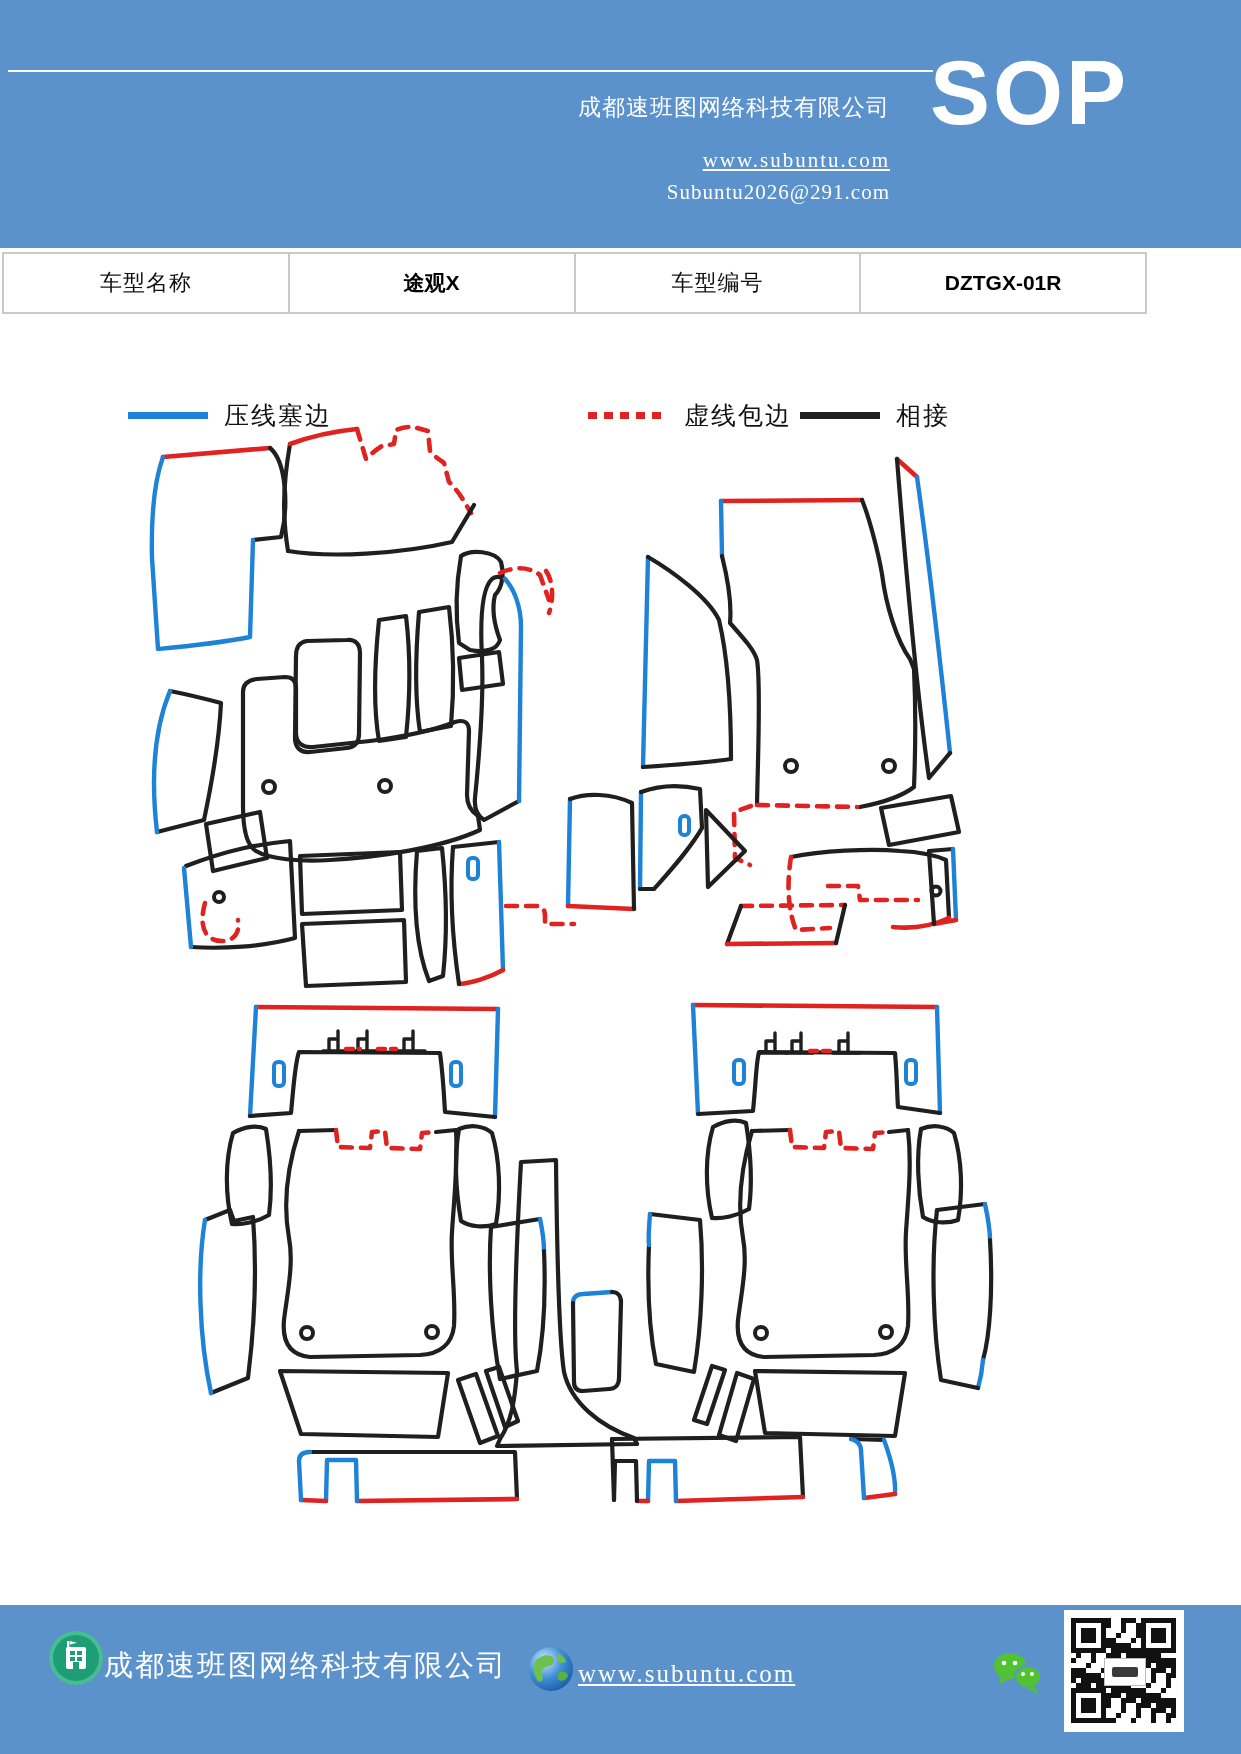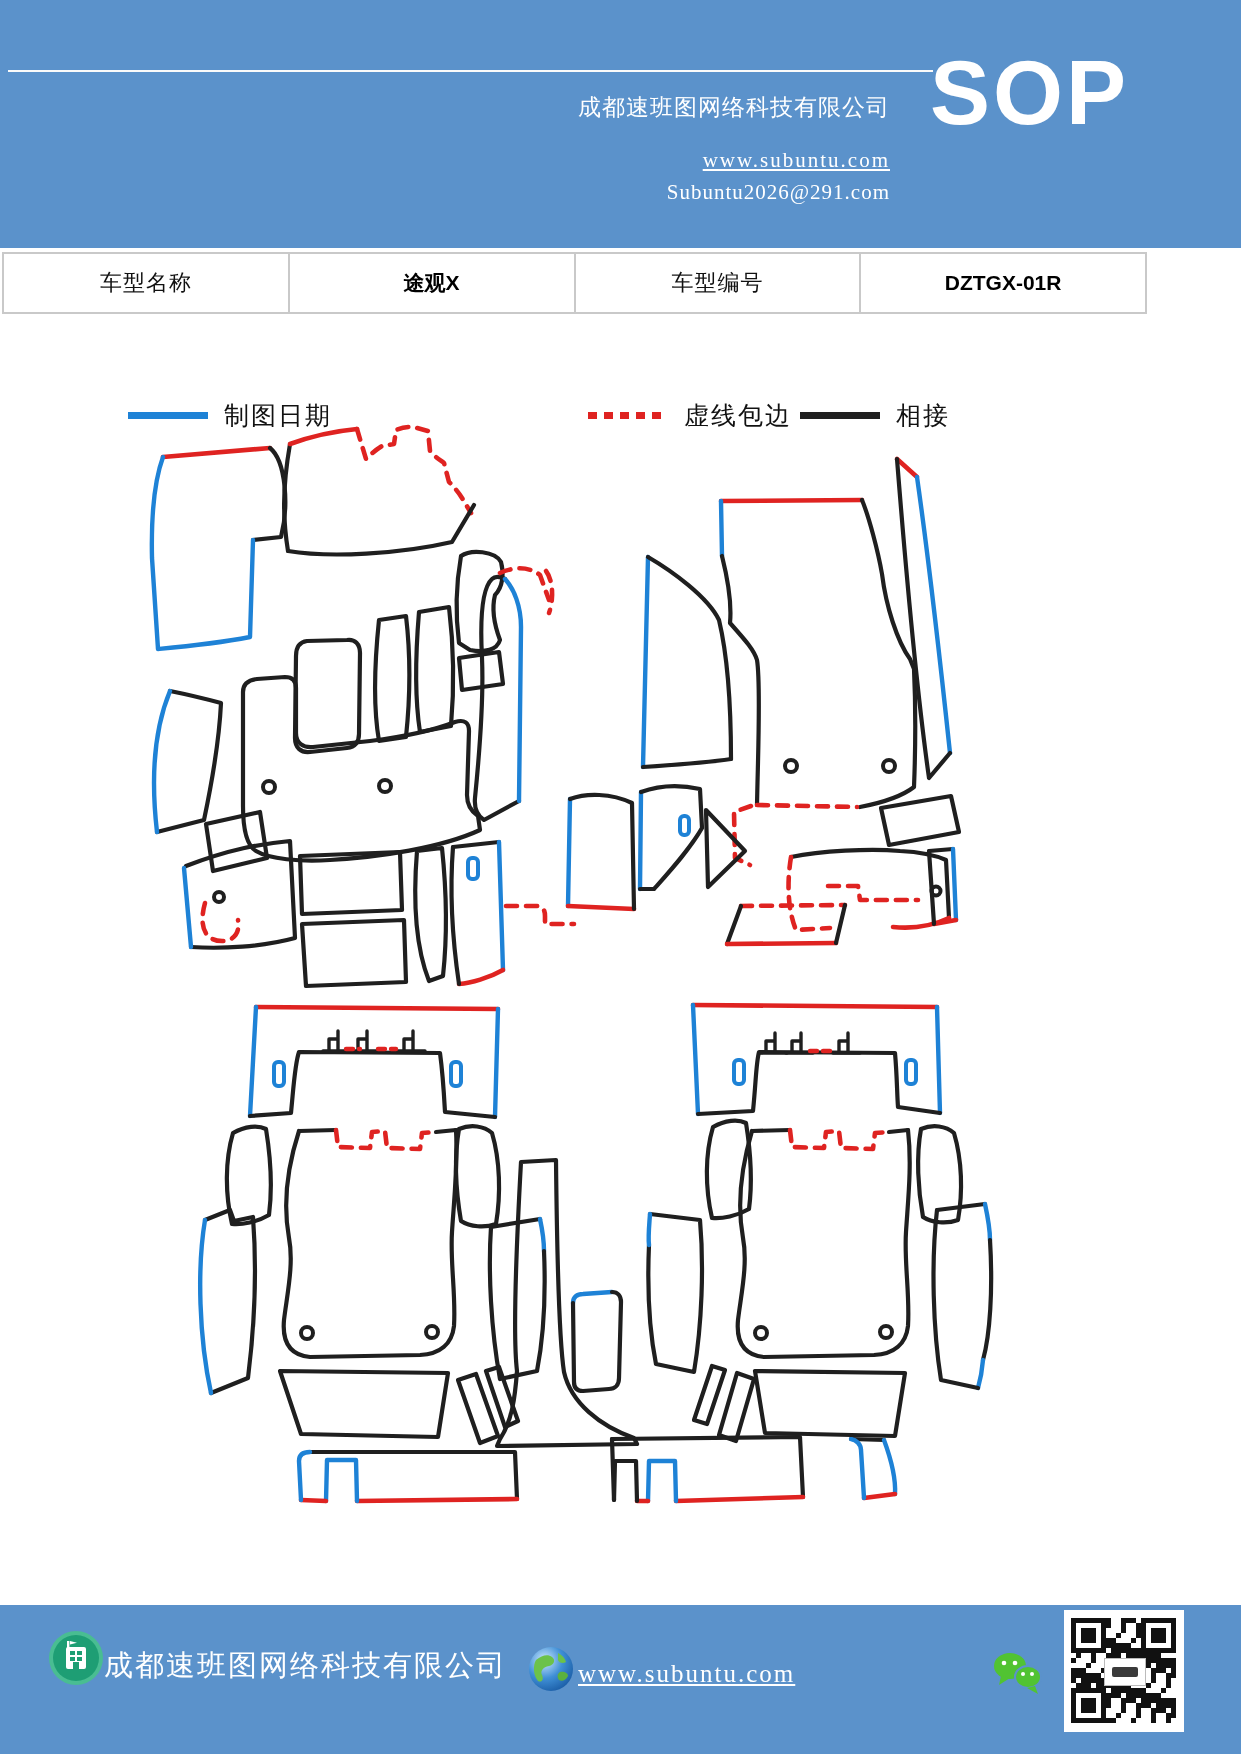--- a/index.html
+++ b/index.html
@@ -72,21 +72,21 @@
       <td class="lbl">车型名称</td>
       <td class="val">途观X</td>
       <td class="lbl">车型编号</td>
       <td class="val">DZTGX-01R</td>
     </tr>
   </tbody>
     </table>
 
   <div class="legend-item" style="left:128px;">
     <span class="sw sw-blue"></span>
-    <span class="lg-label">制图日期</span>
+    <span class="lg-label">压线塞边</span>
   </div>
   <div class="legend-item" style="left:588px;">
     <span class="sw sw-dash"></span>
     <span class="lg-label">虚线包边</span>
   </div>
   <div class="legend-item" style="left:800px;">
     <span class="sw sw-black"></span>
     <span class="lg-label">相接</span>
   </div>
 

